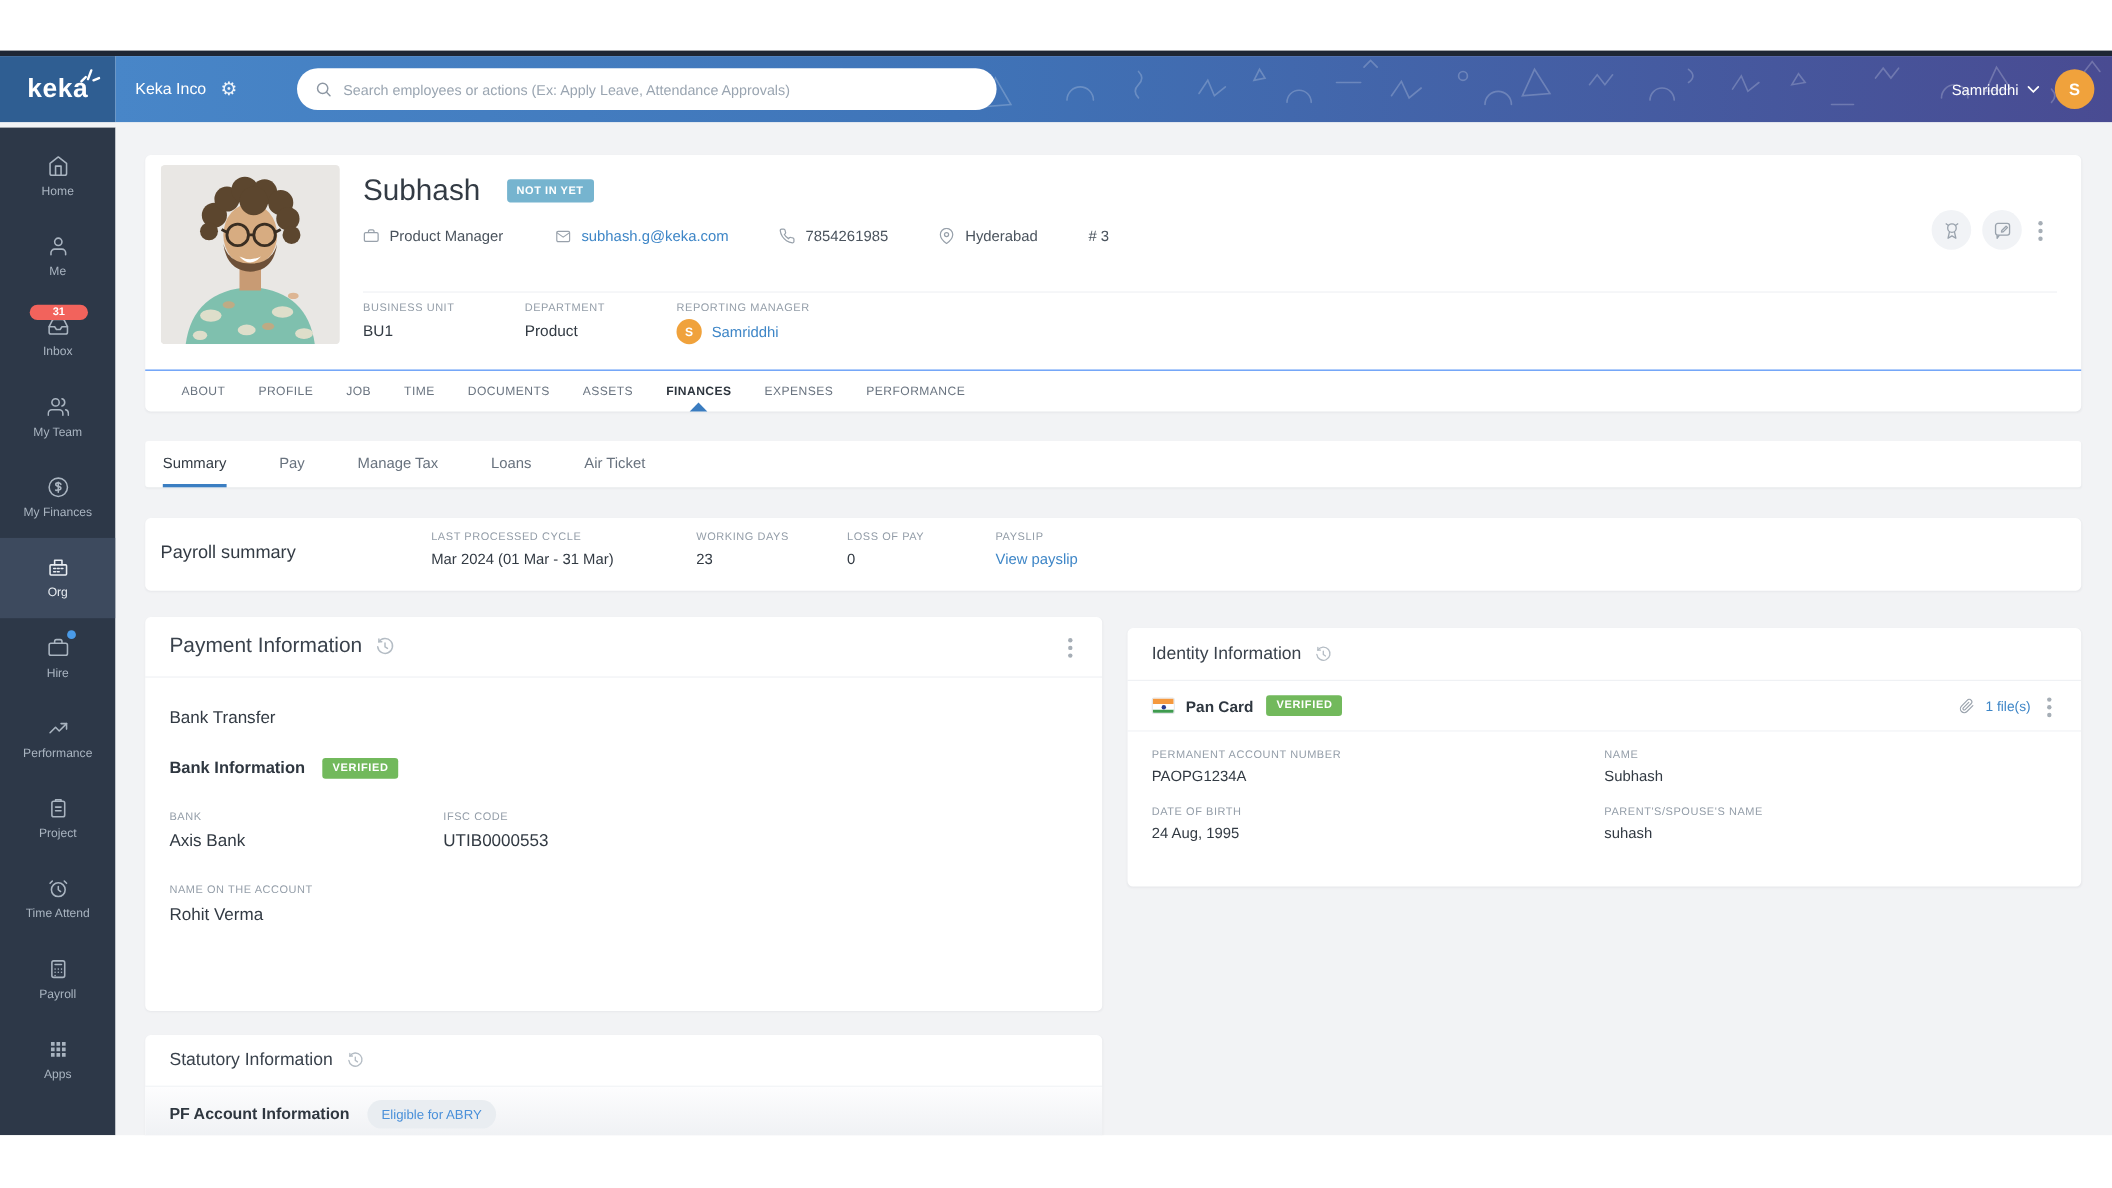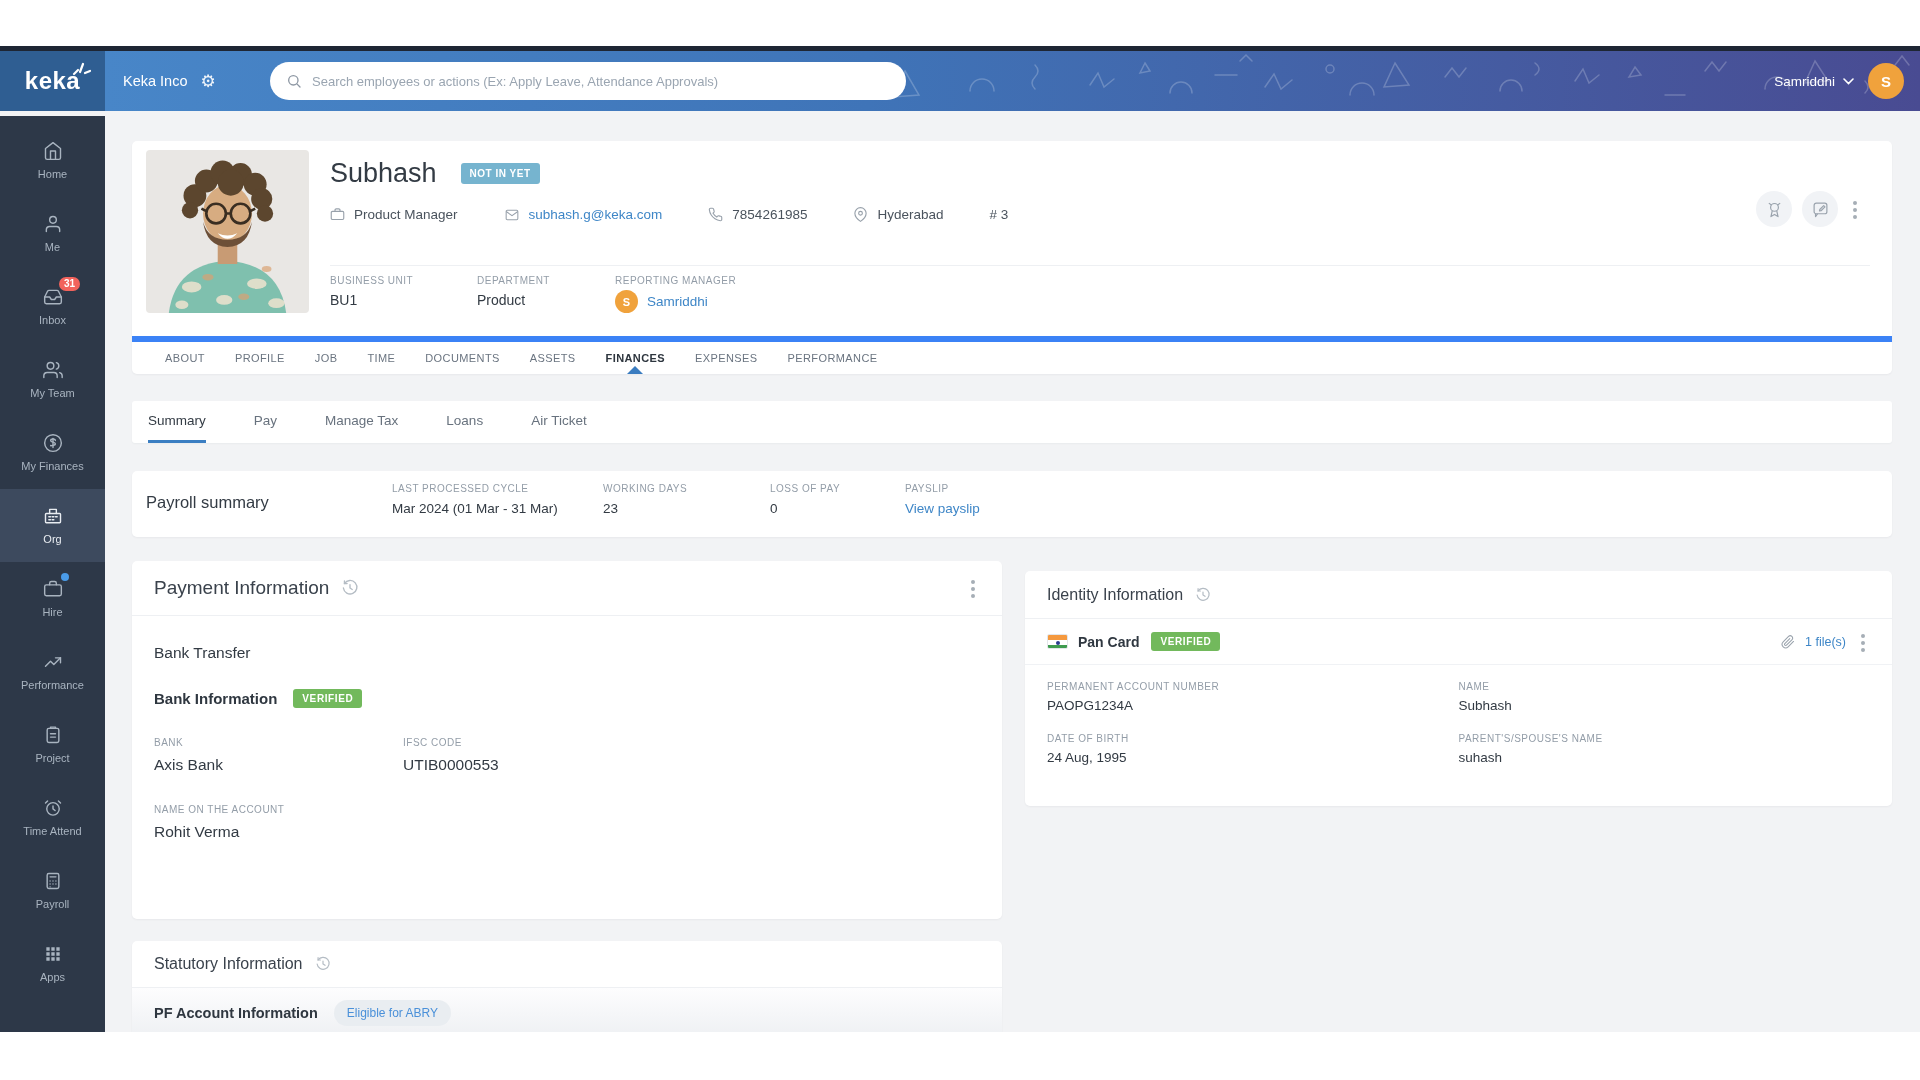--- a/index.html
+++ b/index.html
@@ -28,21 +28,21 @@
             display:flex; align-items:center; justify-content:center; margin-left:14px; }
 
   
   .sidebar { position:absolute; top:65px; left:0; width:105px; bottom:0; background:#2d3848; padding-top:8px; }
   .s-item { height:73px; display:flex; flex-direction:column; align-items:center; justify-content:center; gap:7px;
             color:#a9b4c0; cursor:pointer; position:relative; }
   .s-item.active { background:#3d4a5e; color:#e9edf2; }
   .s-label { font-size:11px;text-align:right; }
   .s-icon { width:20px; height:20px; display:block; }
   .s-badge { position:absolute; top:7px; right:25px; background:#f2635c; color:#fff; font-size:10px; font-weight:bold;
-             padding:2px 5px; border-radius:9px; line-height:1; }
+             padding:2px 21px; border-radius:9px; line-height:1; }
   .s-dot { position:absolute; top:11px; right:36px; width:8px; height:8px; border-radius:50%; background:#4a9be8; }
 
   
   .content { position:absolute; top:65px; left:105px; right:0; bottom:0; background:#f2f3f5; }
   .card { position:absolute; background:#fff; border-radius:5px; box-shadow:0 1px 2px rgba(30,40,50,.05); }
 
   .label { font-size:10px; letter-spacing:.5px; color:#939da8; }
   .value { font-size:14px; color:#323a43; margin-top:6px; }
   .link { color:#3e86c7; cursor:pointer; }
 
@@ -60,21 +60,21 @@
   .bu-row { position:absolute; left:198px; top:134px; display:flex; }
   .bu-col1 { width:147px; } .bu-col2 { width:138px; }
   .rm-val { display:flex; align-items:center; gap:9px; margin-top:4px; }
   .rm-avatar { width:23px; height:23px; border-radius:50%; background:#f0a23c; color:#fff; font-size:11px; font-weight:bold;
                display:flex; align-items:center; justify-content:center; }
   .rm-name { font-size:13.5px; }
   .emp-actions { position:absolute; right:30px; top:50px; display:flex; align-items:center; gap:10px; }
   .circ-btn { width:36px; height:36px; border-radius:50%; background:#f1f3f6; display:flex; align-items:center; justify-content:center; cursor:pointer; }
   .kebab { width:14px; height:20px; display:flex; justify-content:center; padding-top:2px; cursor:pointer; }
   .kebab i { width:4px; height:4px; border-radius:50%; background:#a6aeb6; box-shadow:0 7px 0 #a6aeb6,0 14px 0 #a6aeb6; }
-  .tabs-row { position:absolute; left:0; right:0; bottom:0; height:38px; border-top:6px solid #3b82f6;
+  .tabs-row { position:absolute; left:0; right:0; bottom:0; height:38px; border-top:1px solid #3b82f6;
               display:flex; align-items:center; gap:30px; padding-left:33px; }
   .tab { font-size:11px; letter-spacing:.4px; color:#6a7480; cursor:pointer; position:relative; height:100%; display:flex; align-items:center; }
   .tab.active { color:#2d353e; font-weight:bold; }
   .tab.active::after { content:""; position:absolute; left:50%; transform:translateX(-50%); bottom:0;
                        border-left:8px solid transparent; border-right:8px solid transparent; border-bottom:8px solid #3a7cc0; }
 
   
   .subtabs { position:absolute; left:27px; top:285px; width:1760px; height:42px; background:#fff; border-radius:3px;
              display:flex; align-items:stretch; gap:48px; padding-left:16px; box-shadow:0 1px 2px rgba(30,40,50,.04); }
   .subtab { font-size:13.5px; color:#68727e; display:flex; align-items:center; cursor:pointer; border-bottom:3px solid transparent; }
@@ -426,21 +426,21 @@
       <span class="subtab">Loans</span>
       <span class="subtab">Air Ticket</span>
     </div>
 
     <section class="card payroll-card">
       <div class="pr-title">Payroll summary</div>
       <div class="pr-col" style="left:260px">
         <div class="label">LAST PROCESSED CYCLE</div>
         <div class="value">Mar 2024 (01 Mar - 31 Mar)</div>
       </div>
-      <div class="pr-col" style="left:471px">
+      <div class="pr-col" style="left:501px">
         <div class="label">WORKING DAYS</div>
         <div class="value">23</div>
       </div>
       <div class="pr-col" style="left:638px">
         <div class="label">LOSS OF PAY</div>
         <div class="value">0</div>
       </div>
       <div class="pr-col" style="left:773px">
         <div class="label">PAYSLIP</div>
         <div class="value link">View payslip</div>

